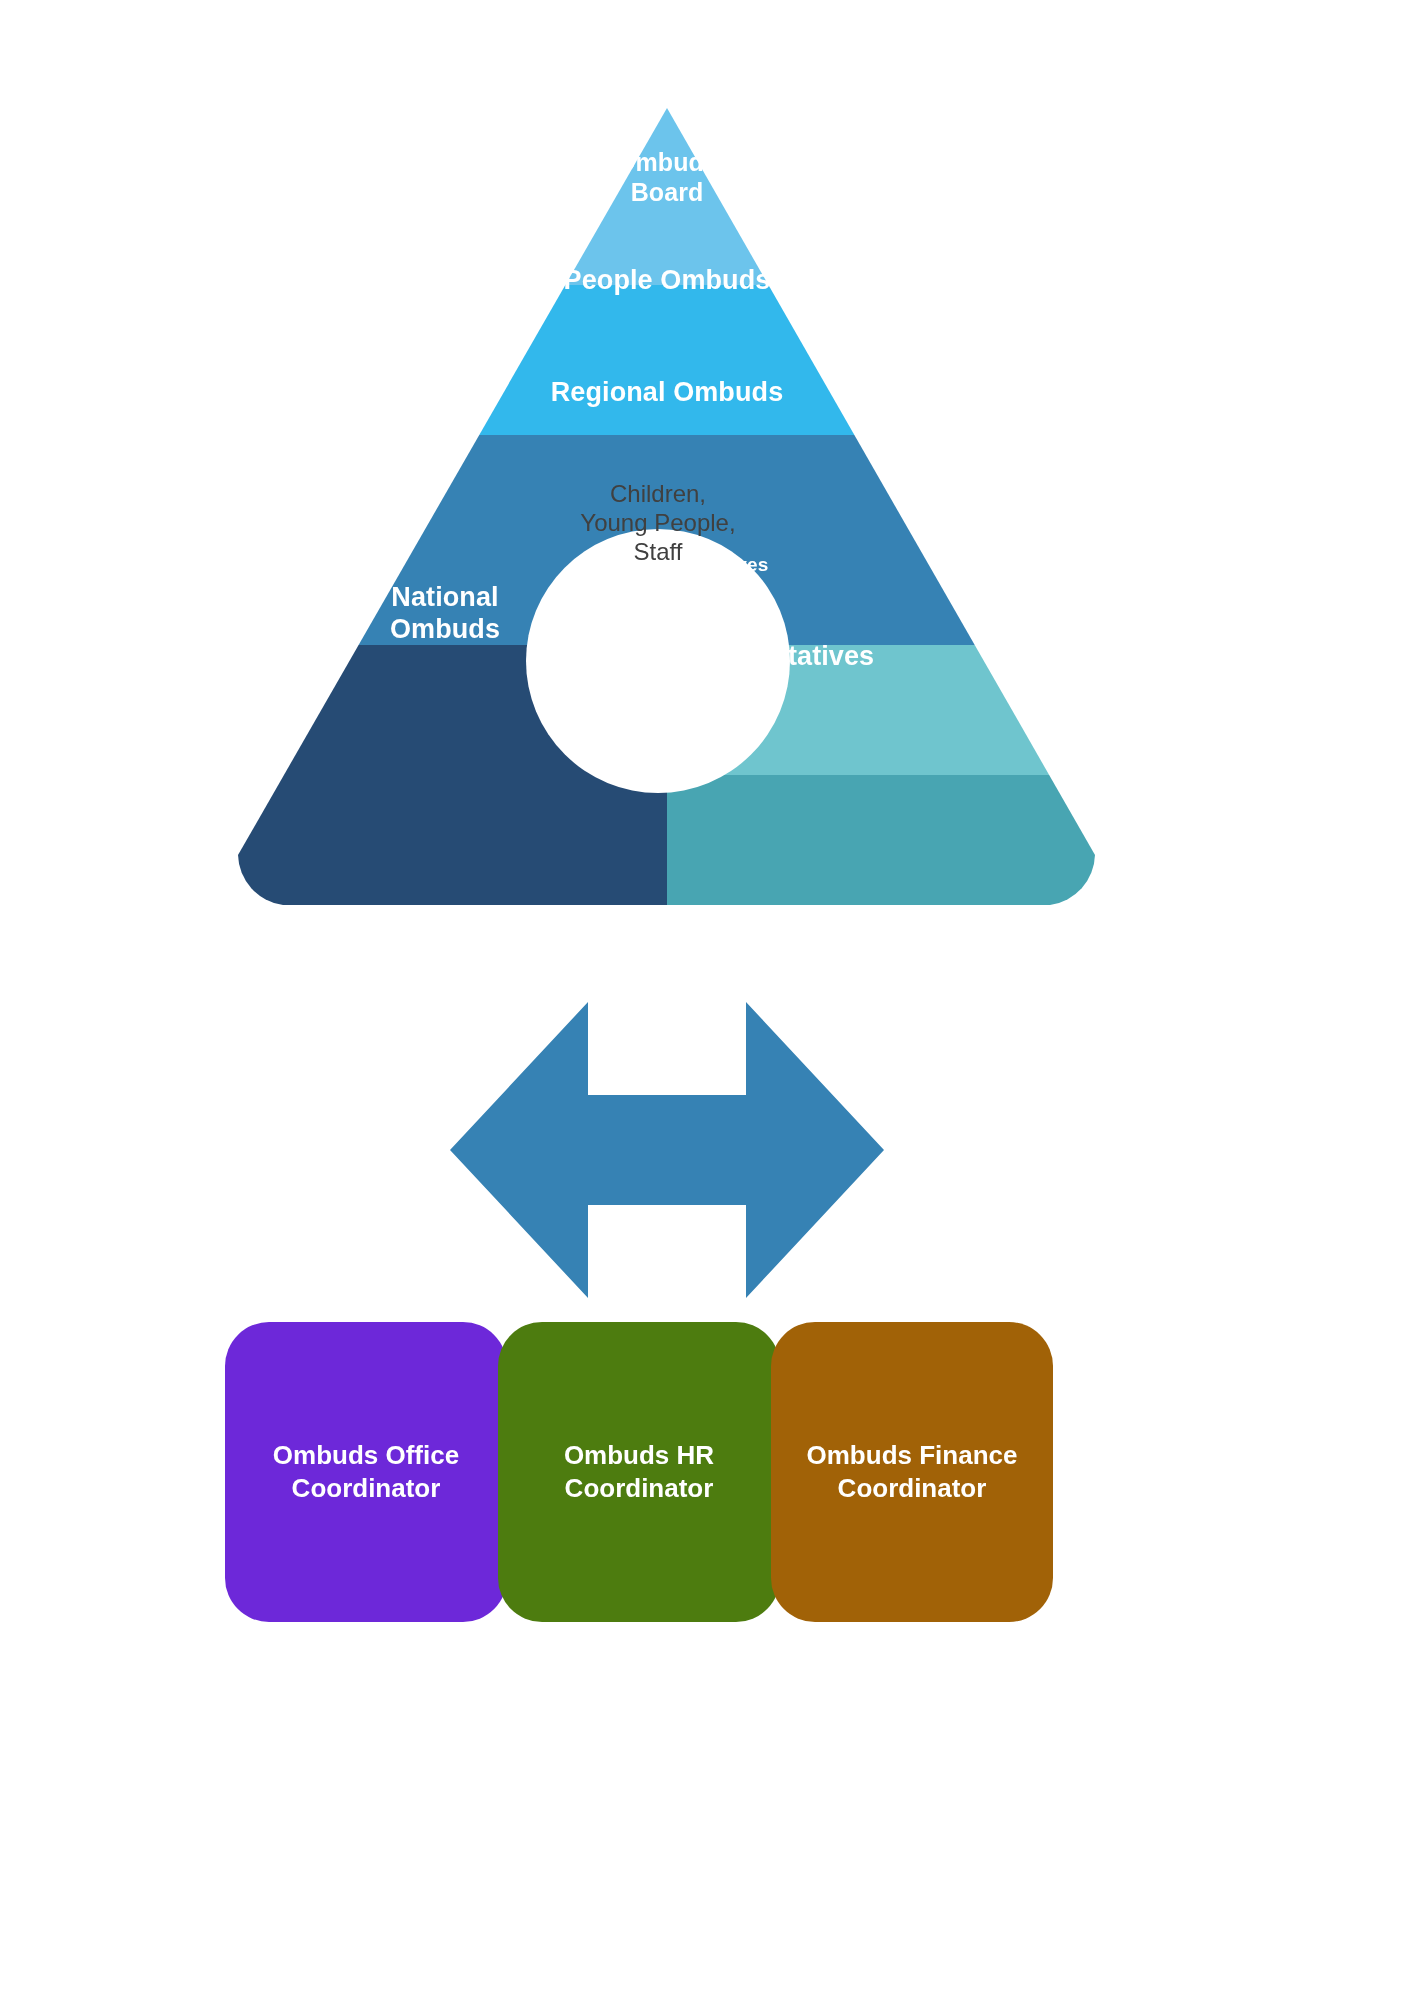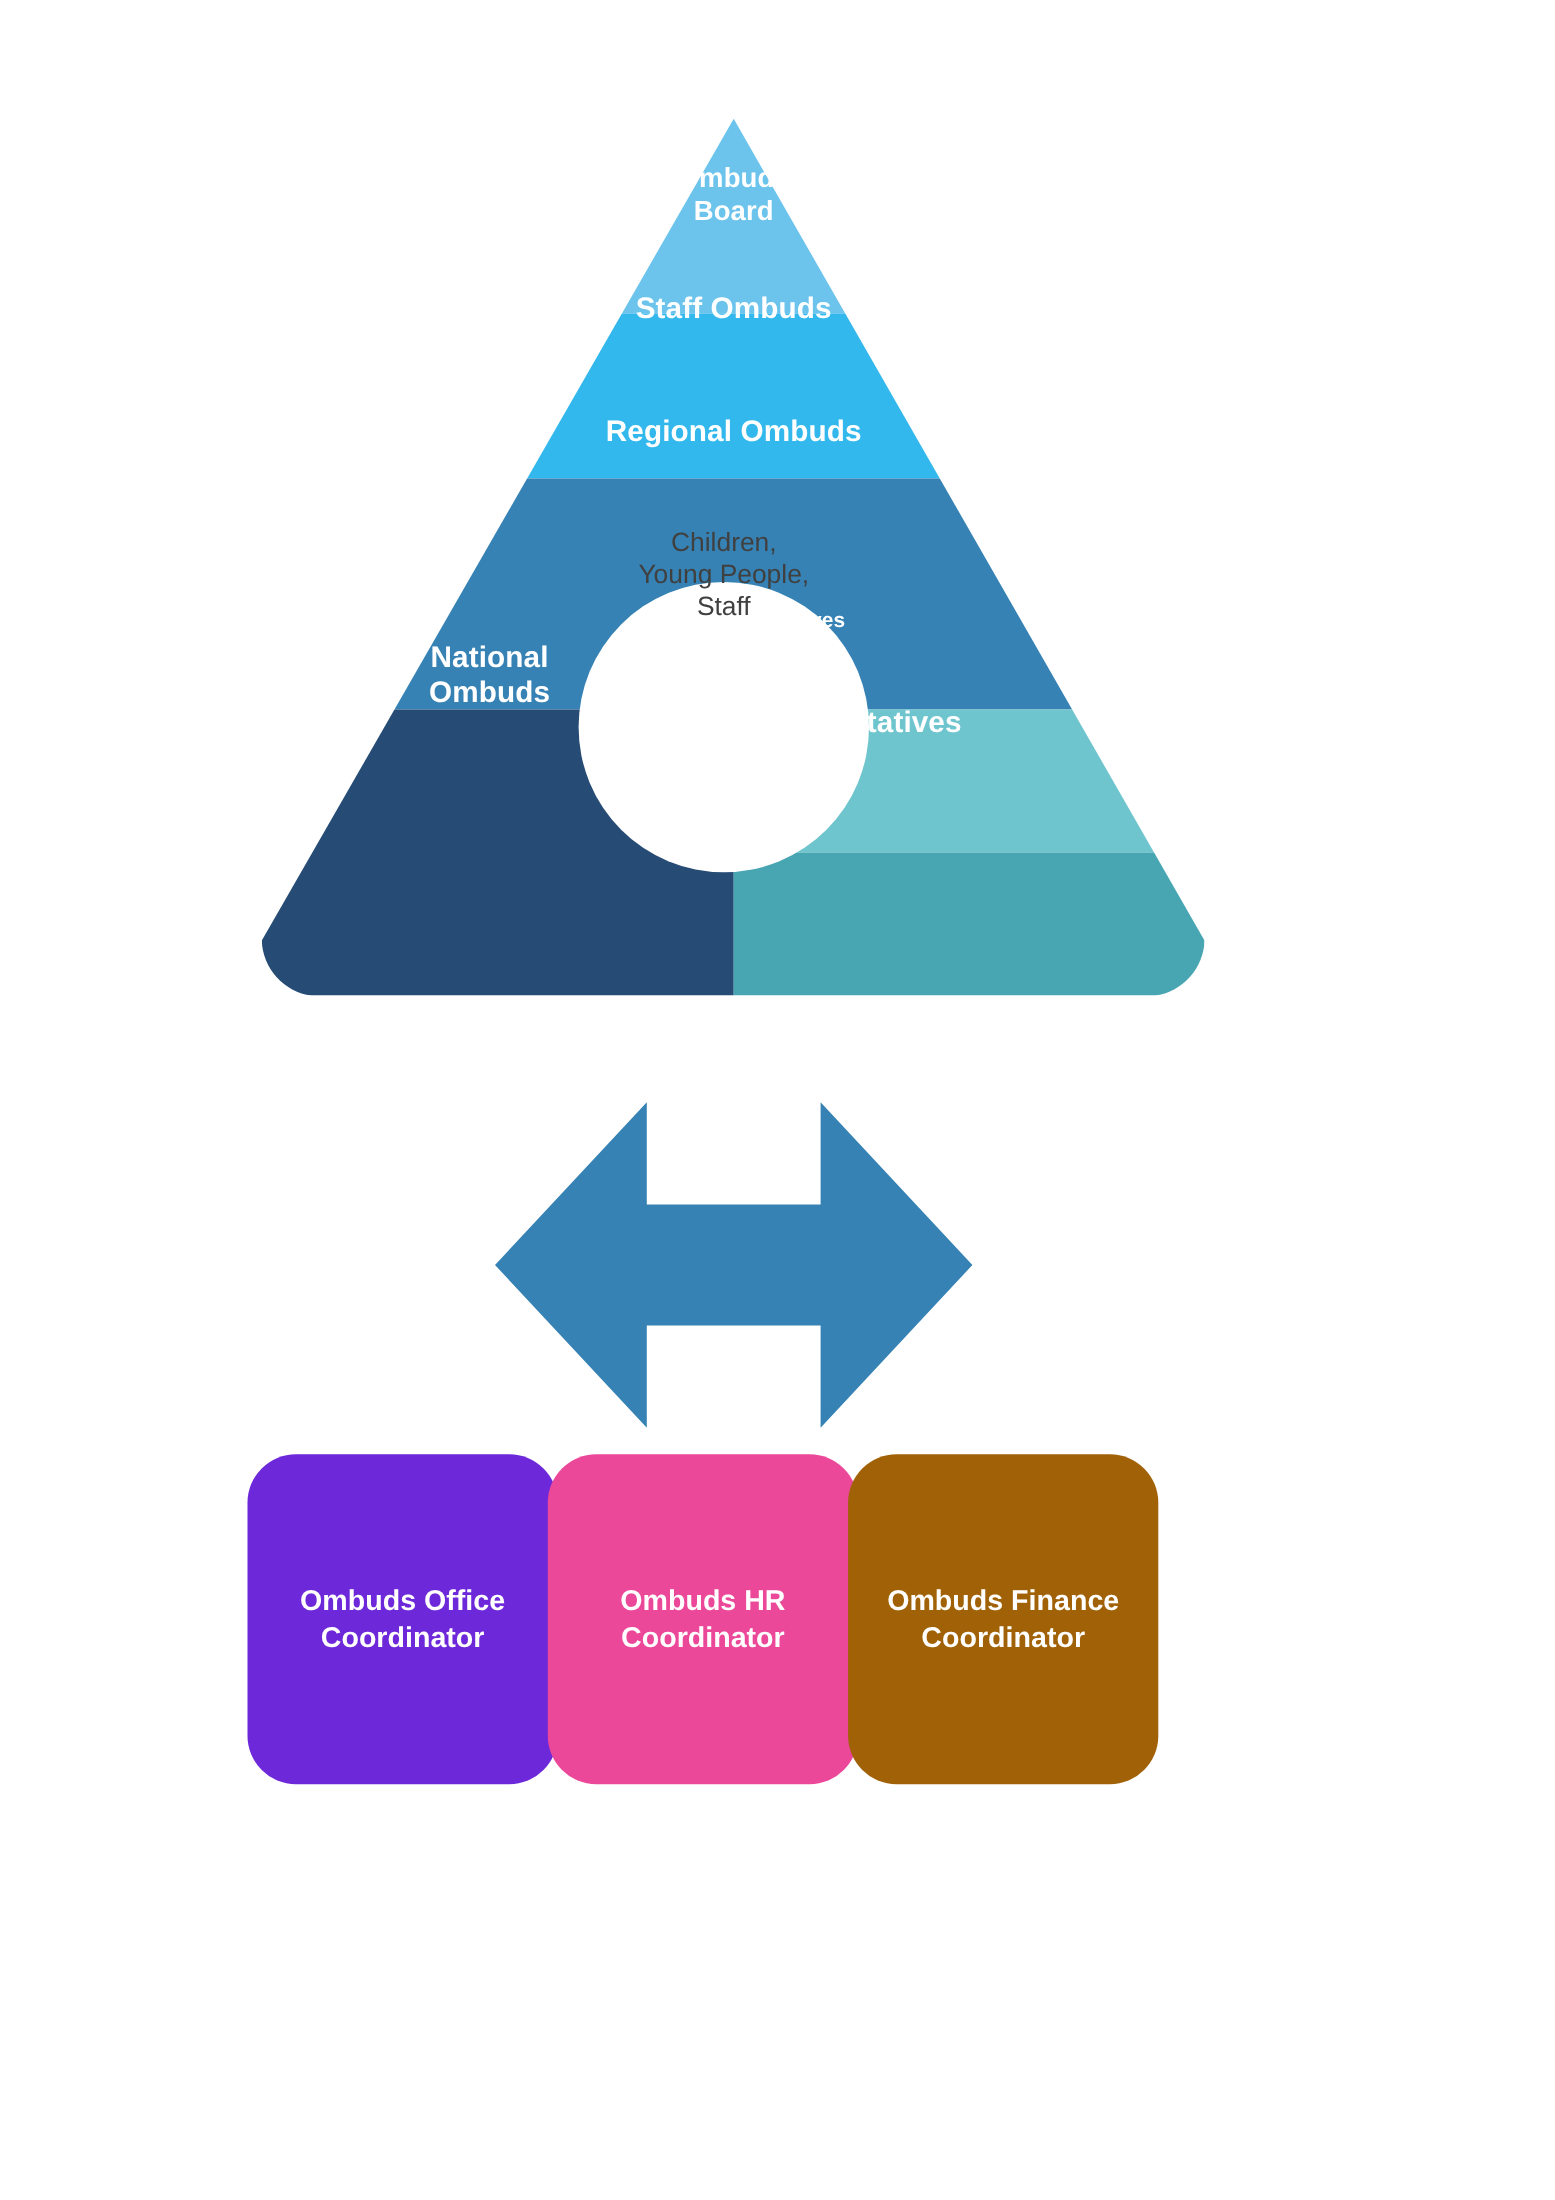--- a/index.html
+++ b/index.html
@@ -78,21 +78,21 @@
   }
   .coord-box .coord-text {
     text-align: center;
     font-weight: bold;
     color: #ffffff;
     font-size: 26px;
     line-height: 1.26;
     white-space: pre-line;
   }
   .coord-box.b0 { background: #6d28d9; }
-  .coord-box.b1 { background: #ec4899; margin-left: -9px; }
+  .coord-box.b1 { background: #4d7c0f; margin-left: -9px; }
   .coord-box.b2 { background: #a16207; margin-left: -9px; }
 
   .lbl-ombuds-board  { left: 467px; top: 148px; width: 400px; font-size: 25px; }
   .lbl-global        { left: 417px; top: 265px; width: 500px; font-size: 27px; }
   .lbl-regional      { left: 417px; top: 377px; width: 500px; font-size: 27px; }
   .lbl-national      { left: 230px; top: 582px; width: 430px; font-size: 27px; }
   .lbl-reps          { left: 620px; top: 554px; width: 500px; font-size: 19px; text-align: left;}
   .lbl-staff-reps    { left: 596px; top: 641px; width: 520px; font-size: 27px; text-align: left;}
   .lbl-circle        { left: 448px; top: 480px; width: 420px; font-size: 24px; }
 </style>
@@ -136,21 +136,21 @@
 
       <rect x="667" y="775" width="747" height="150" fill="#48A5B2"></rect>
     </g>
 
     <circle cx="658" cy="661" r="132" fill="#FFFFFF"></circle>
   </svg>
 
   <div class="pyr-label lbl-ombuds-board" style="white-space: pre-line;">Ombuds
 Board</div>
 
-  <div class="pyr-label lbl-global">Staff Ombuds</div>
+  <div class="pyr-label lbl-global">People Ombuds</div>
 
   <div class="pyr-label lbl-regional">Regional Ombuds</div>
 
   <div class="pyr-label lbl-national" style="white-space: pre-line;">National
 Ombuds</div>
 
   <div class="pyr-label lbl-reps">Representatives</div>
 
   <div class="pyr-label lbl-staff-reps">Staff Representatives</div>
 

